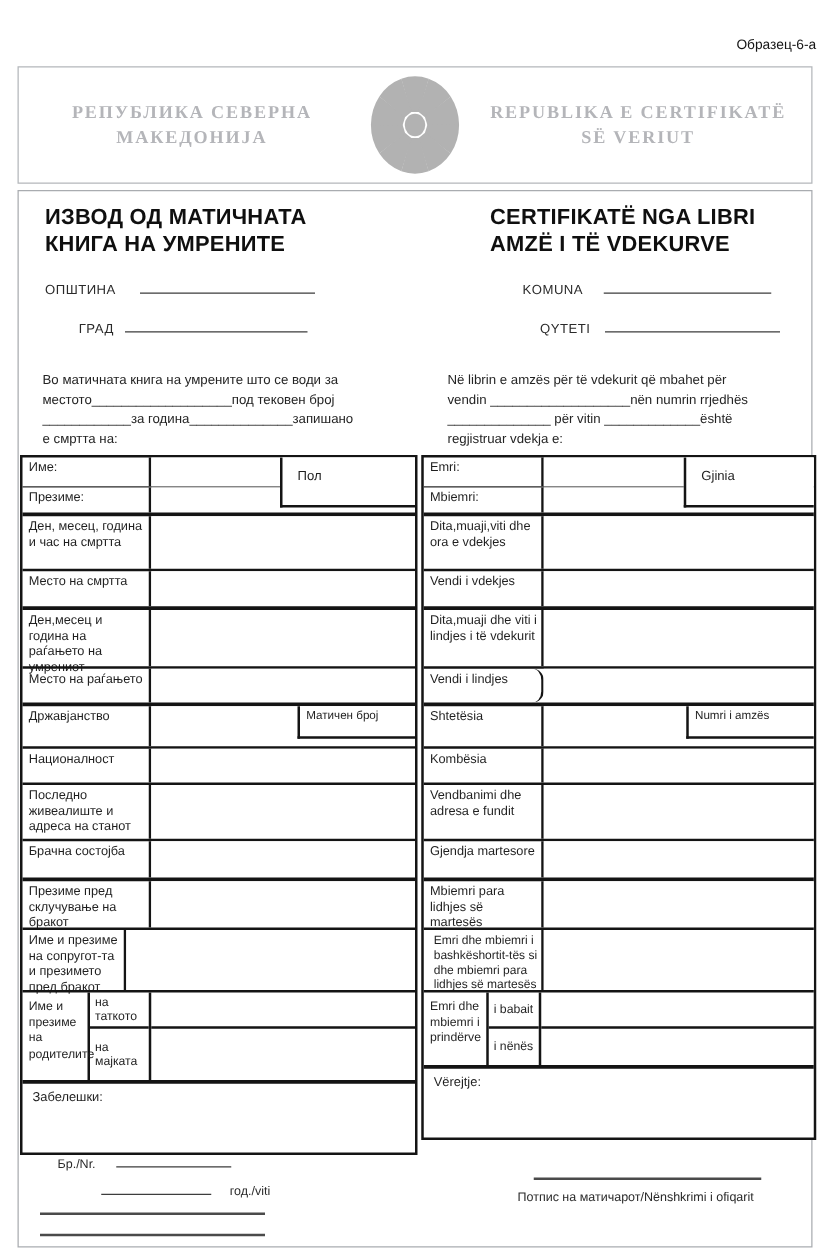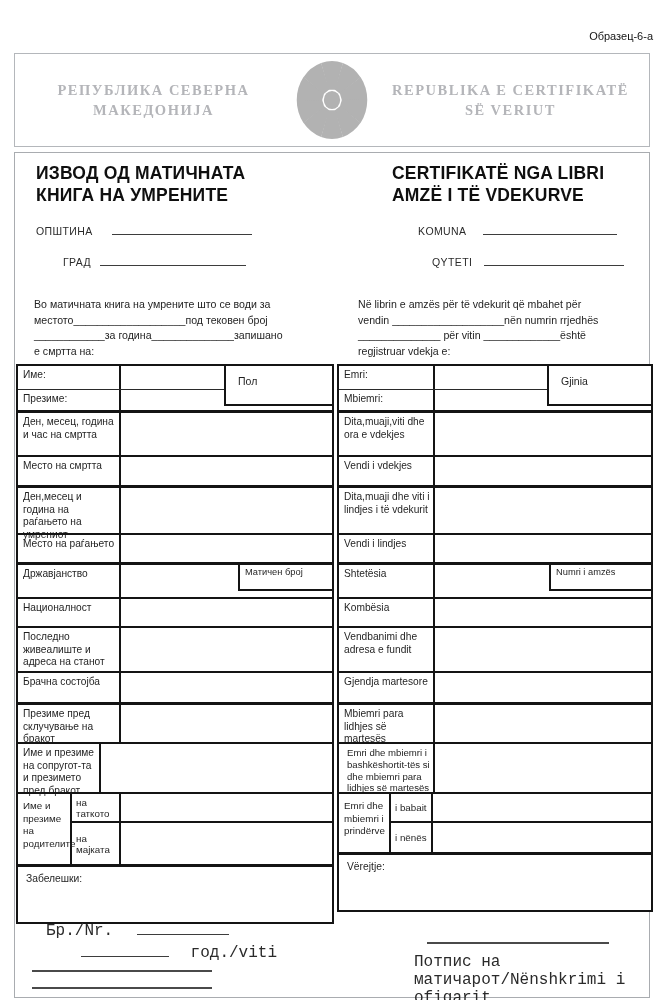--- a/index.html
+++ b/index.html
@@ -35,21 +35,21 @@
   .subcol { display:flex; flex-direction:column; width:100%; }
   .subrow { display:flex; box-sizing:border-box; }
   .cornerbox { position:absolute; top:0; right:0; background:#fff; box-sizing:border-box;
                border-left:2px solid #141414; border-bottom:2px solid #141414; }
   .sexbox { padding:9px 0 0 12px; font-size:10.5px; }
   .idbox { padding:2px 0 0 5px; font-size:9.3px; }
   .pcol { display:flex; flex-direction:column; box-sizing:border-box; }
   .pcell { display:flex; align-items:center; padding-left:4px; font-size:9.8px; box-sizing:border-box; }
   .notes-cell { padding:6px 8px; font-size:10.3px; }
 
-  .footer-text { font-size:16px; color:#2a2a2a;font-family:Liberation Mono, monospace; }
+  .footer-text { font-size:10px; color:#2a2a2a; }
   .rule { border-top:2px solid #4a4a4a; height:0; }
   .serial { font-size:21px; letter-spacing:1px; color:#111; }
 </style>
 </head>
 <body>
 
 <div id="page">
 
   <div class="abs form-code">Образец-6-а</div>
 
@@ -225,21 +225,21 @@
       <div class="lbl" style="width:96px;">Vendi i vdekjes</div>
       <div class="val"></div>
     </div>
 
     <div class="trow tt" style="height:48px;">
       <div class="lbl" style="width:96px;">Dita,muaji dhe viti i lindjes i të vdekurit</div>
       <div class="val"></div>
     </div>
 
     <div class="trow" style="height:29px;">
-      <div class="lbl" style="width:96px;">Vendi i lindjes</div>
+      <div class="lbl" style="width:96px;border-radius:9px;">Vendi i lindjes</div>
       <div class="val"></div>
     </div>
 
     <div class="trow tt" style="height:35px;">
       <div class="lbl" style="width:96px;">Shtetësia</div>
       <div class="val"></div>
       <div class="cornerbox idbox" style="width:102px; height:26px;">Numri i amzës</div>
     </div>
 
     <div class="trow" style="height:29px;">

